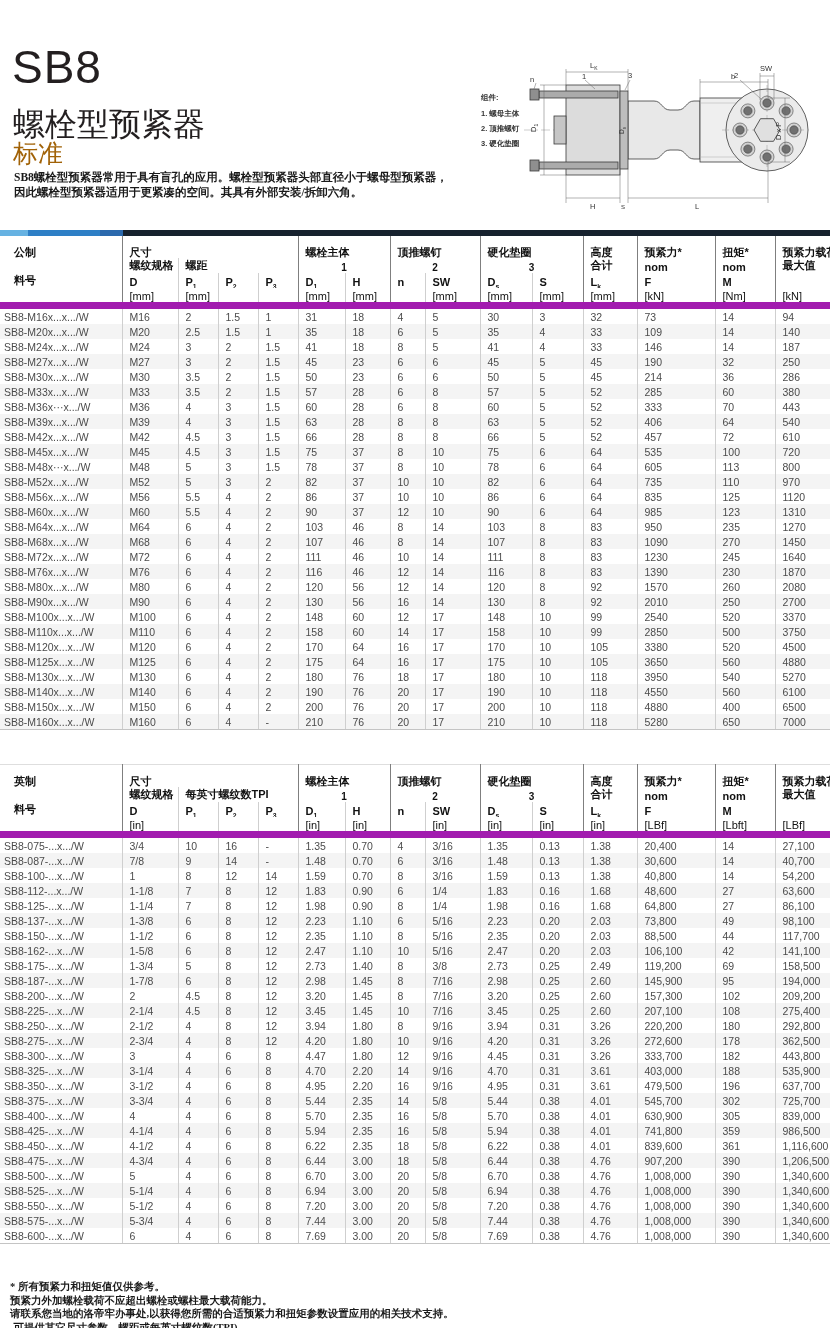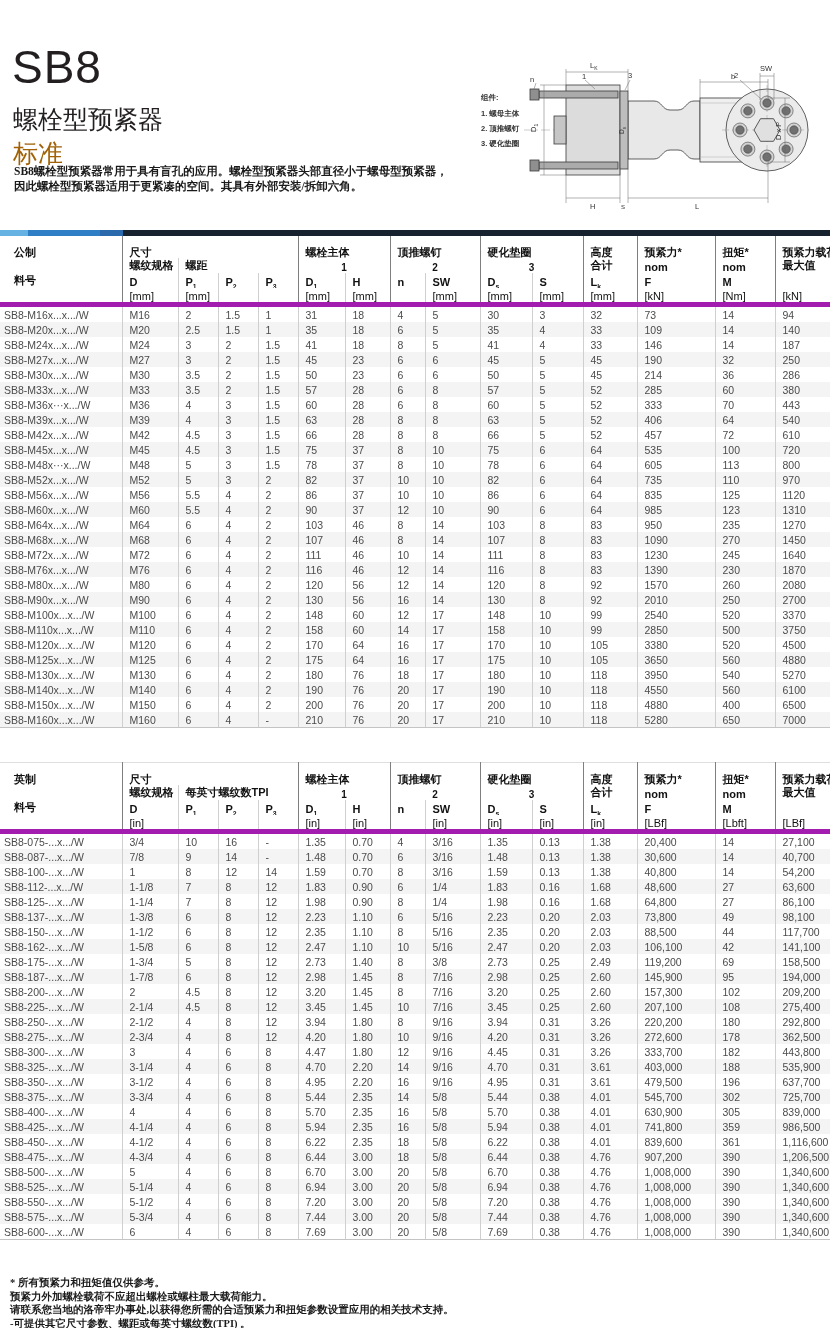--- a/index.html
+++ b/index.html
@@ -5,23 +5,23 @@
 <style>
   html,body{margin:0;padding:0}
   body{width:830px;height:1328px;background:#fff;overflow:hidden;
        font-family:"Liberation Sans",sans-serif;color:#222}
   .page{position:relative;width:830px;height:1328px}
 
   
   .hero{position:relative;height:230px}
   .title{position:absolute;left:12px;top:40px;font-size:46px;font-weight:400;
          color:#231f20;letter-spacing:1px;margin:0}
-  .subtitle{position:absolute;left:13px;top:103px;font-size:25px;font-weight:400;color:#231f20;margin:0}
+  .subtitle{position:absolute;left:13px;top:103px;font-size:32px;font-weight:400;color:#231f20;margin:0}
   .variant{position:absolute;left:13px;top:137px;font-size:25px;font-weight:400;color:#a16207;margin:0}
-  .desc{position:absolute;left:14px;top:164px;width:470px;margin:0;
+  .desc{position:absolute;left:14px;top:170px;width:470px;margin:0;
         font-family:"Liberation Serif",serif;font-weight:bold;font-size:11.5px;
         line-height:15px;color:#1a1a1a}
   .drawing{position:absolute;left:478px;top:42px}
 
   
   .bar{display:flex;height:6px;width:830px}
   .bar i{display:block;height:6px}
   .bar .s0{width:28px}.bar .s1{width:72px}.bar .s2{width:23px}.bar .s3{flex:1}
 
   
@@ -32,21 +32,21 @@
   .spec tbody tr:nth-child(even){background:#f4f4f4}
   .spec td + td{border-left:1px solid #cfcfcf}
   .spec tbody tr:last-child td{border-bottom:1px solid #c4c4c4}
   .spec thead th{padding:0 0 0 7px;font-size:11px;color:#111;vertical-align:bottom}
   .spec thead th.first{padding-left:14px}
   .grp th{padding-top:7px;font-weight:bold;vertical-align:top;line-height:12px;height:22px}
   .mark th{font-weight:bold;height:14px}
   .mark th.mk{text-align:center;padding-left:0;font-size:10px}
   .lblrow th{font-weight:bold;height:15px}
   .unitrow th{font-weight:normal;font-size:10px;color:#333;height:14px;padding-bottom:2px;
-              border-bottom:5px solid #a21caf}
+              border-bottom:7px solid #a21caf}
   thead th + th{border-left:1px solid #cfcfcf}
   thead th.gs{border-left:1px solid #7f7f7f}
   thead th.first{border-left:none}
   sub{font-size:0.62em;line-height:0}
   table.imp{margin-top:34px;border-top:1px solid #dedede}
 
   
   .notes{margin:36px 0 0 10px;font-family:"Liberation Serif",serif;font-weight:bold;
          font-size:10.5px;color:#1a1a1a;line-height:13.5px}
   .drawing text{font-family:"Liberation Sans",sans-serif}

